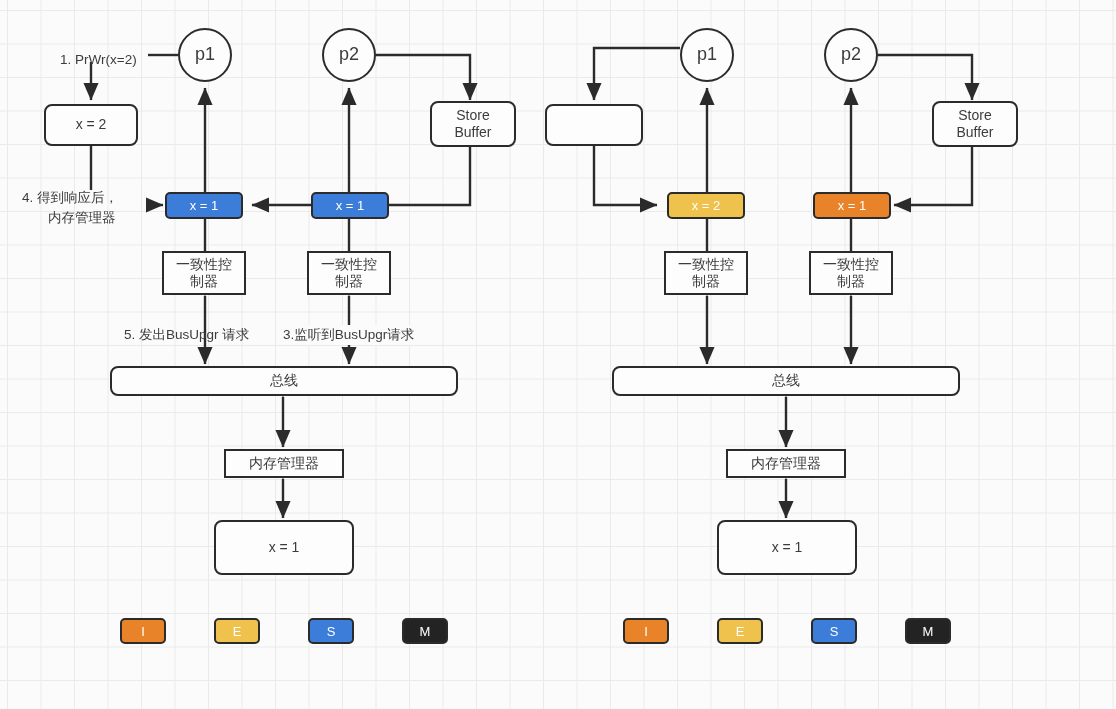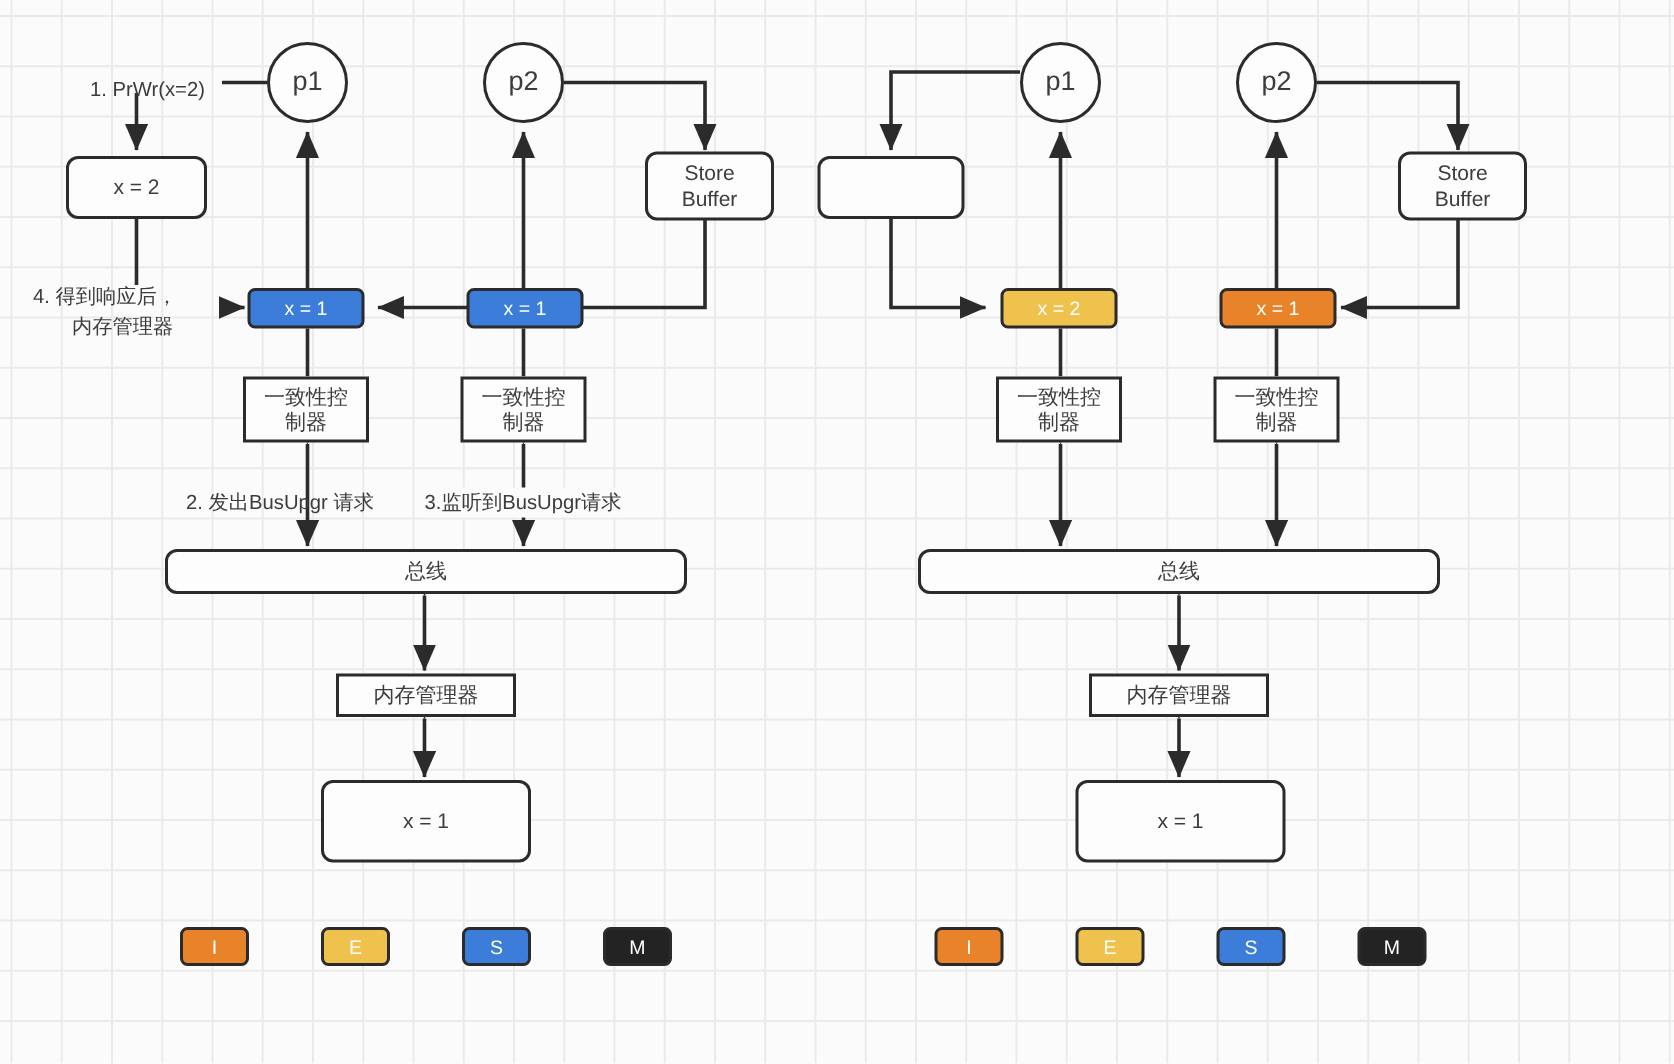--- a/index.html
+++ b/index.html
@@ -184,21 +184,21 @@
   <div class="label" style="left:60px; top:50px;">
     <span>1. PrWr(x=2)</span>
   </div>
 
   <div class="label two-line" style="left:22px; top:188px; width:130px; text-align:left;">
     <span>4. 得到响应后，</span><br>
     <span style="display:inline-block; padding-left:26px;">内存管理器</span>
   </div>
 
   <div class="label" style="left:124px; top:325px;">
-    <span>2. 发出BusUpgr 请求</span>
+    <span>5. 发出BusUpgr 请求</span>
   </div>
 
   <div class="label" style="left:264px; top:325px; background:#fbfbfb;margin-left:19px;">
     <span>3.监听到BusUpgr请求</span>
   </div>
 
   <div class="node proc" style="left:680px; top:28px; width:54px; height:54px;">
     <span>p1</span>
   </div>
 

